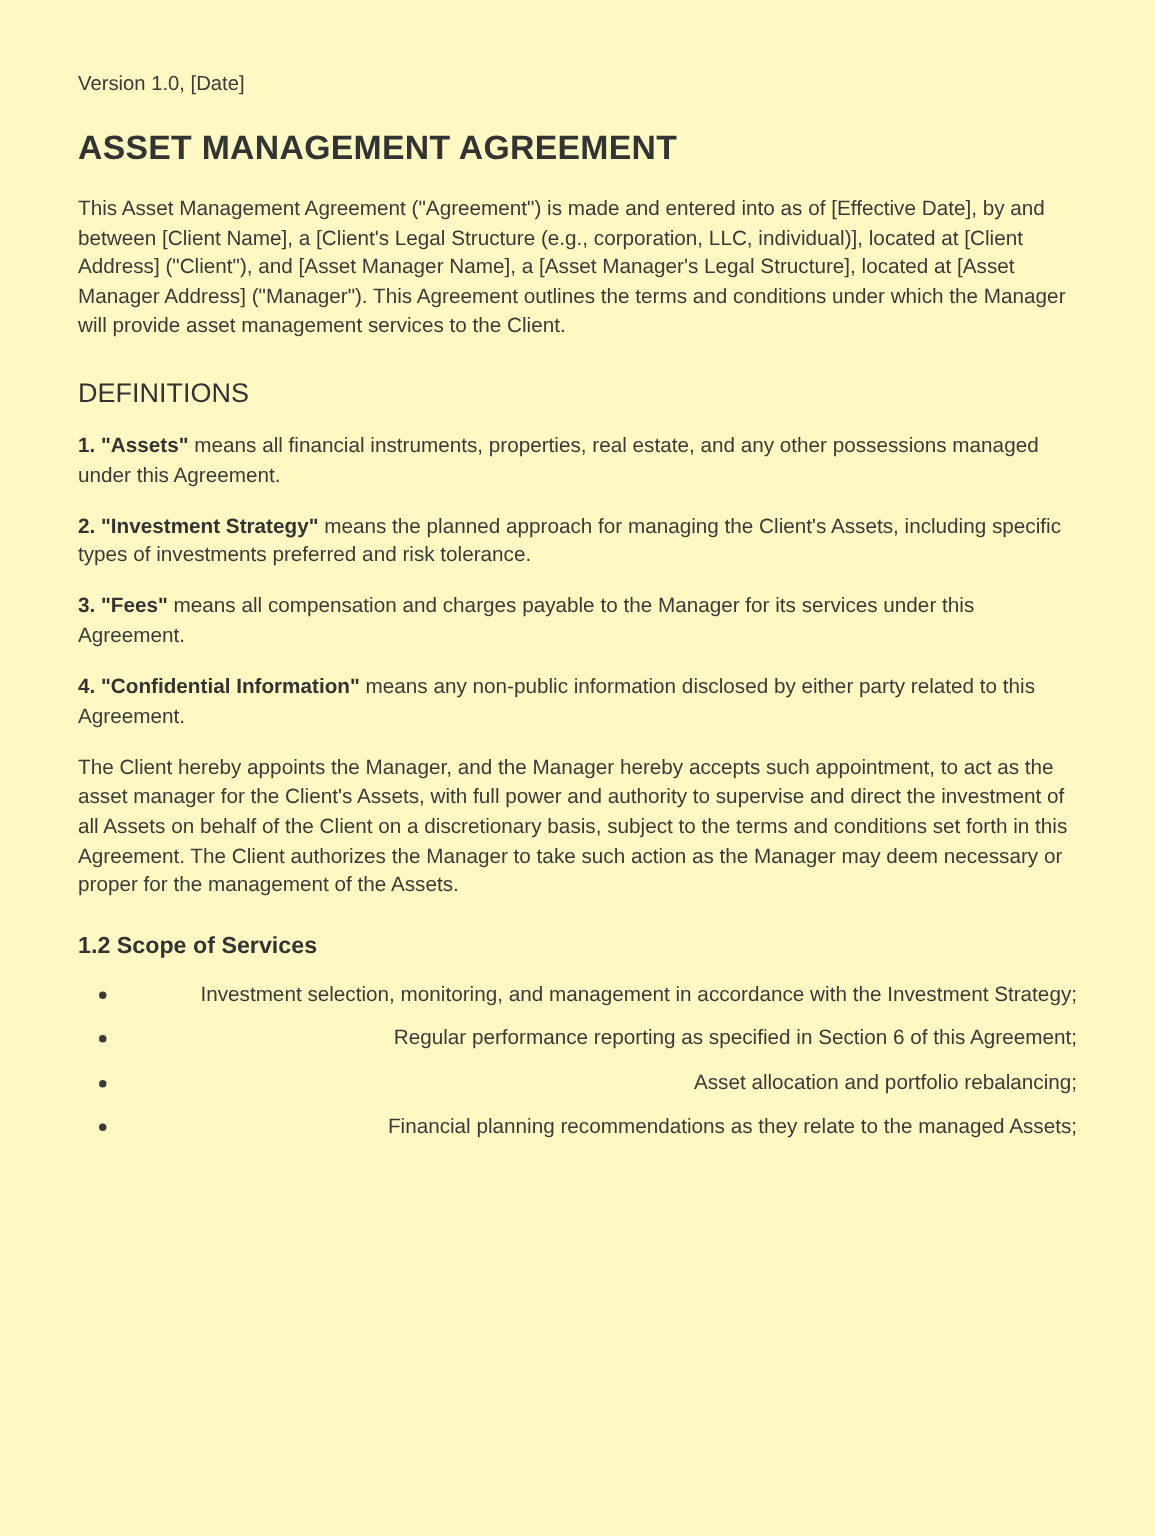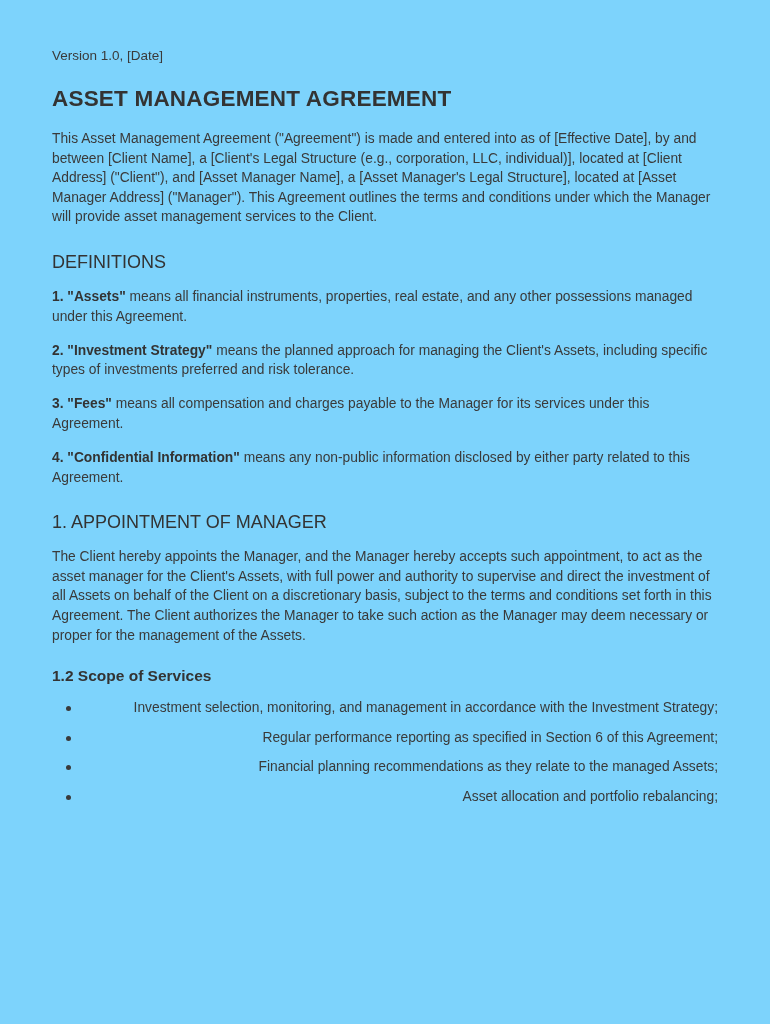--- a/index.html
+++ b/index.html
@@ -12,21 +12,21 @@
     height: 1024px;
     overflow: hidden;
     font-family: "Liberation Sans", sans-serif;
     color: #3a3a3a;
   }
   .page {
     box-sizing: border-box;
     width: 770px;
     height: 1024px;
     padding: 48px 52px 0 52px;
-    background: #7dd3fc;
+    background: #fef9c3;
   }
   .version {
     font-size: 13.5px;
     line-height: 16px;
     margin: 0 0 22px 0;
   }
   h1.doc-title {
     font-size: 22.5px;
     line-height: 26px;
     font-weight: bold;
@@ -94,28 +94,27 @@
 
 
   <p class="body-text"><strong>1. "Assets"</strong><span> means all financial instruments, properties, real estate, and any other possessions managed under this Agreement.</span></p>
 
   <p class="body-text"><strong>2. "Investment Strategy"</strong><span> means the planned approach for managing the Client's Assets, including specific types of investments preferred and risk tolerance.</span></p>
 
   <p class="body-text"><strong>3. "Fees"</strong><span> means all compensation and charges payable to the Manager for its services under this Agreement.</span></p>
 
   <p class="body-text"><strong>4. "Confidential Information"</strong><span> means any non-public information disclosed by either party related to this Agreement.</span></p>
 
-  <h2 class="section-heading">1. APPOINTMENT OF MANAGER</h2>
 
 
   <p class="body-text">The Client hereby appoints the Manager, and the Manager hereby accepts such appointment, to act as the asset manager for the Client's Assets, with full power and authority to supervise and direct the investment of all Assets on behalf of the Client on a discretionary basis, subject to the terms and conditions set forth in this Agreement. The Client authorizes the Manager to take such action as the Manager may deem necessary or proper for the management of the Assets.</p>
 
   <h3 class="sub-heading">1.2 Scope of Services</h3>
 
 
   <ul class="service-list">
     <li>Investment selection, monitoring, and management in accordance with the Investment Strategy;</li>
     <li>Regular performance reporting as specified in Section 6 of this Agreement;</li>
+    <li>Asset allocation and portfolio rebalancing;</li>
     <li>Financial planning recommendations as they relate to the managed Assets;</li>
-    <li>Asset allocation and portfolio rebalancing;</li>
   </ul>
 
 </div>
 
 </body></html>

